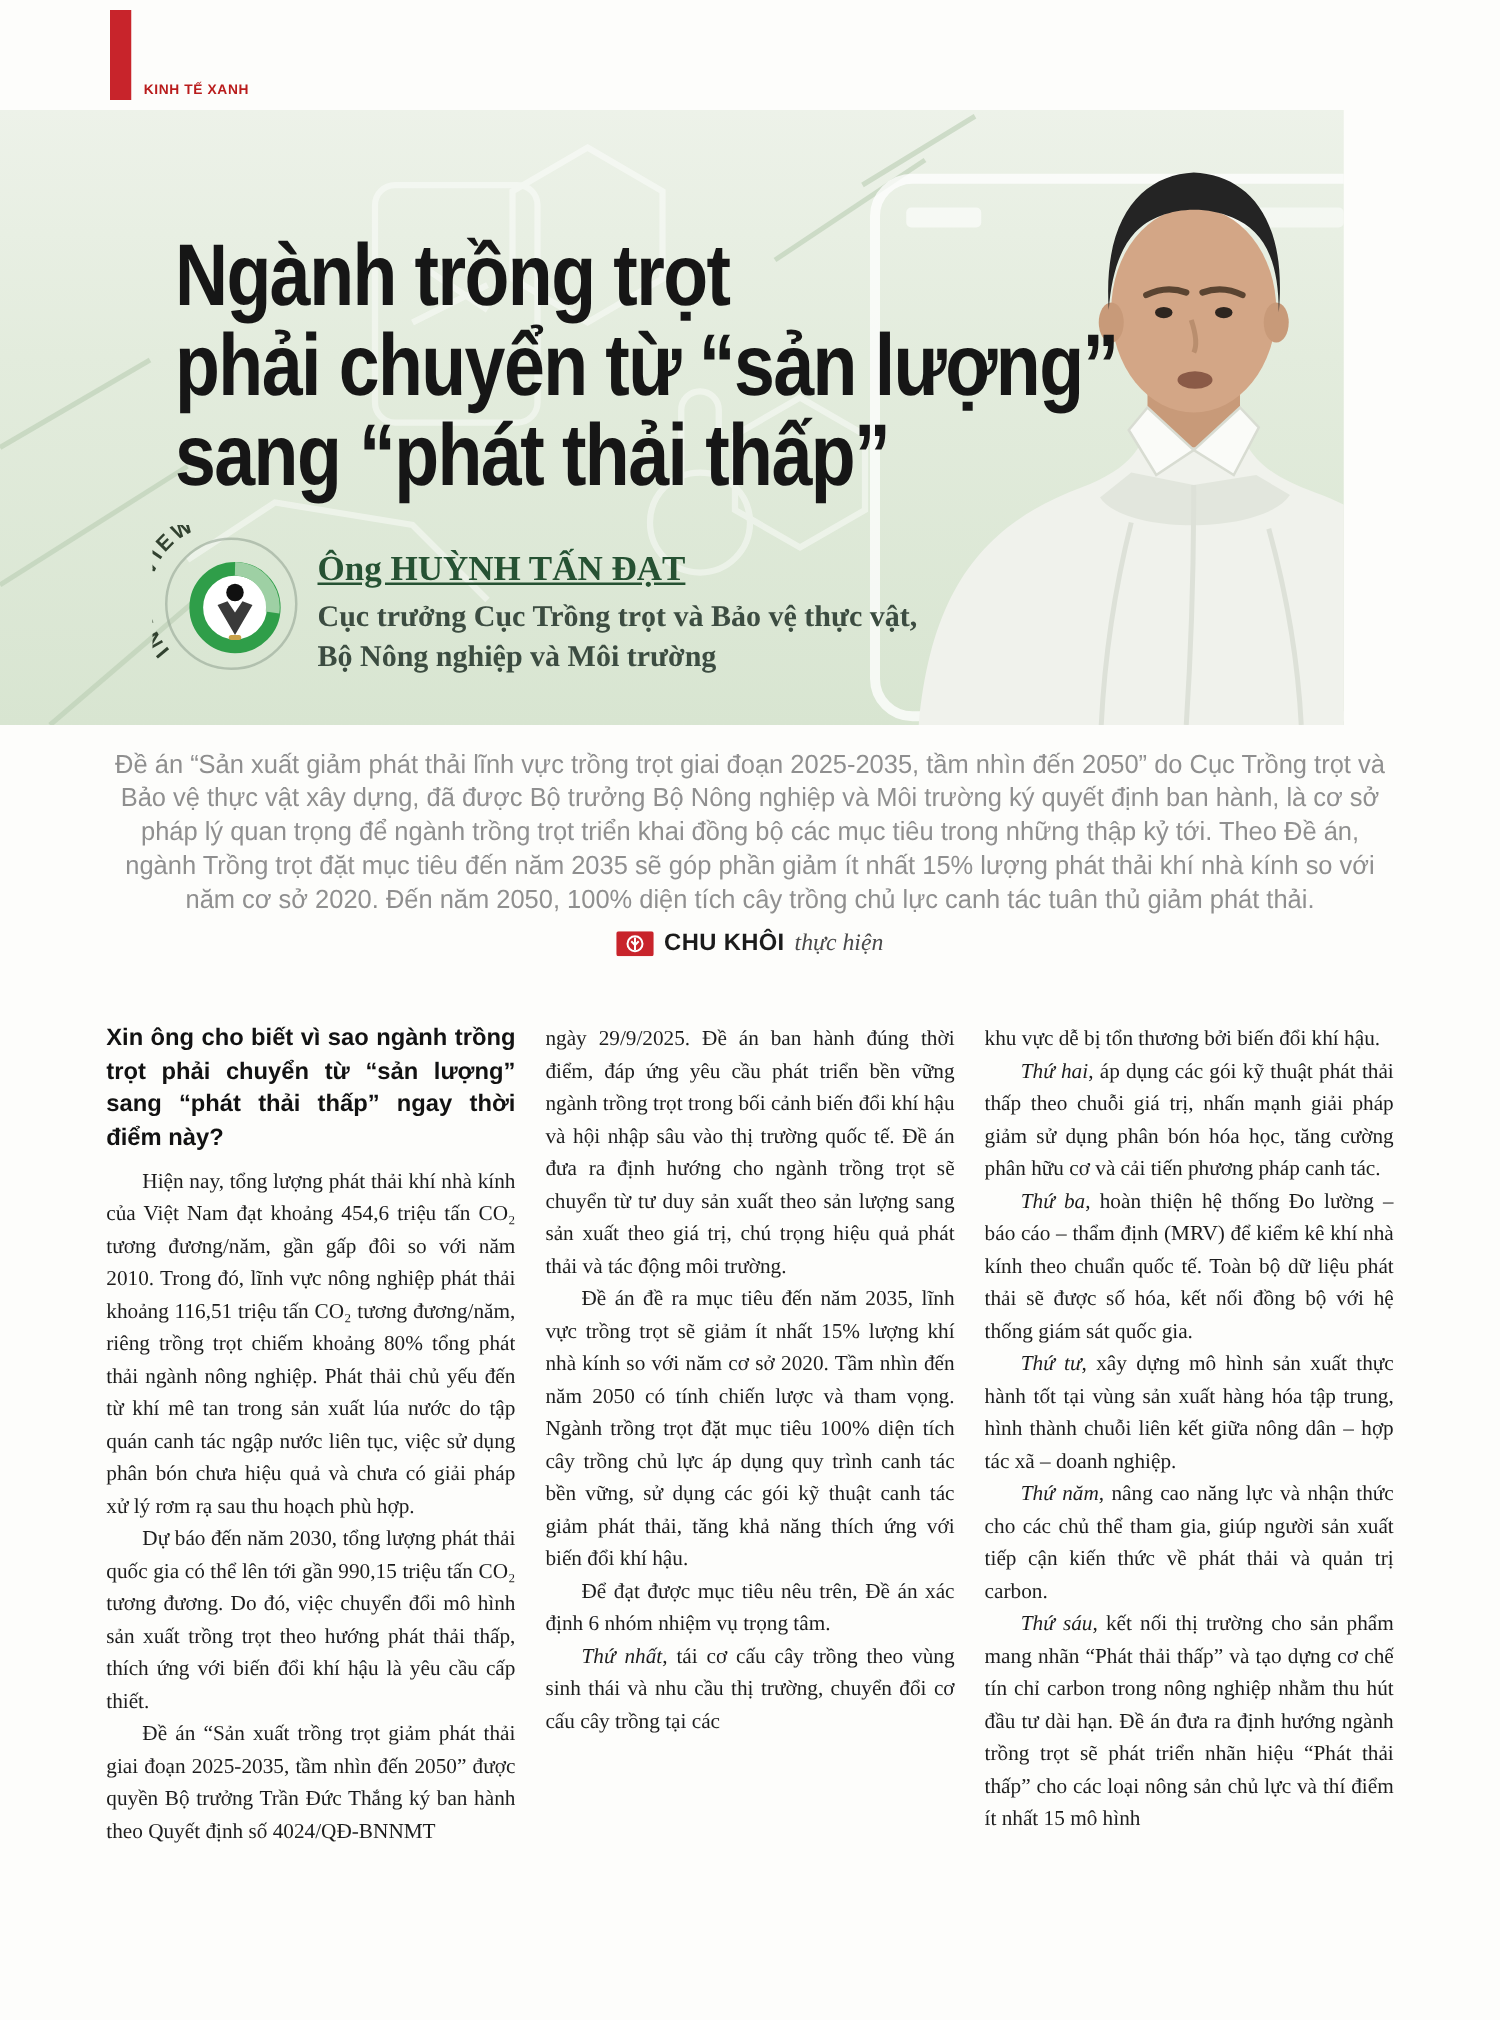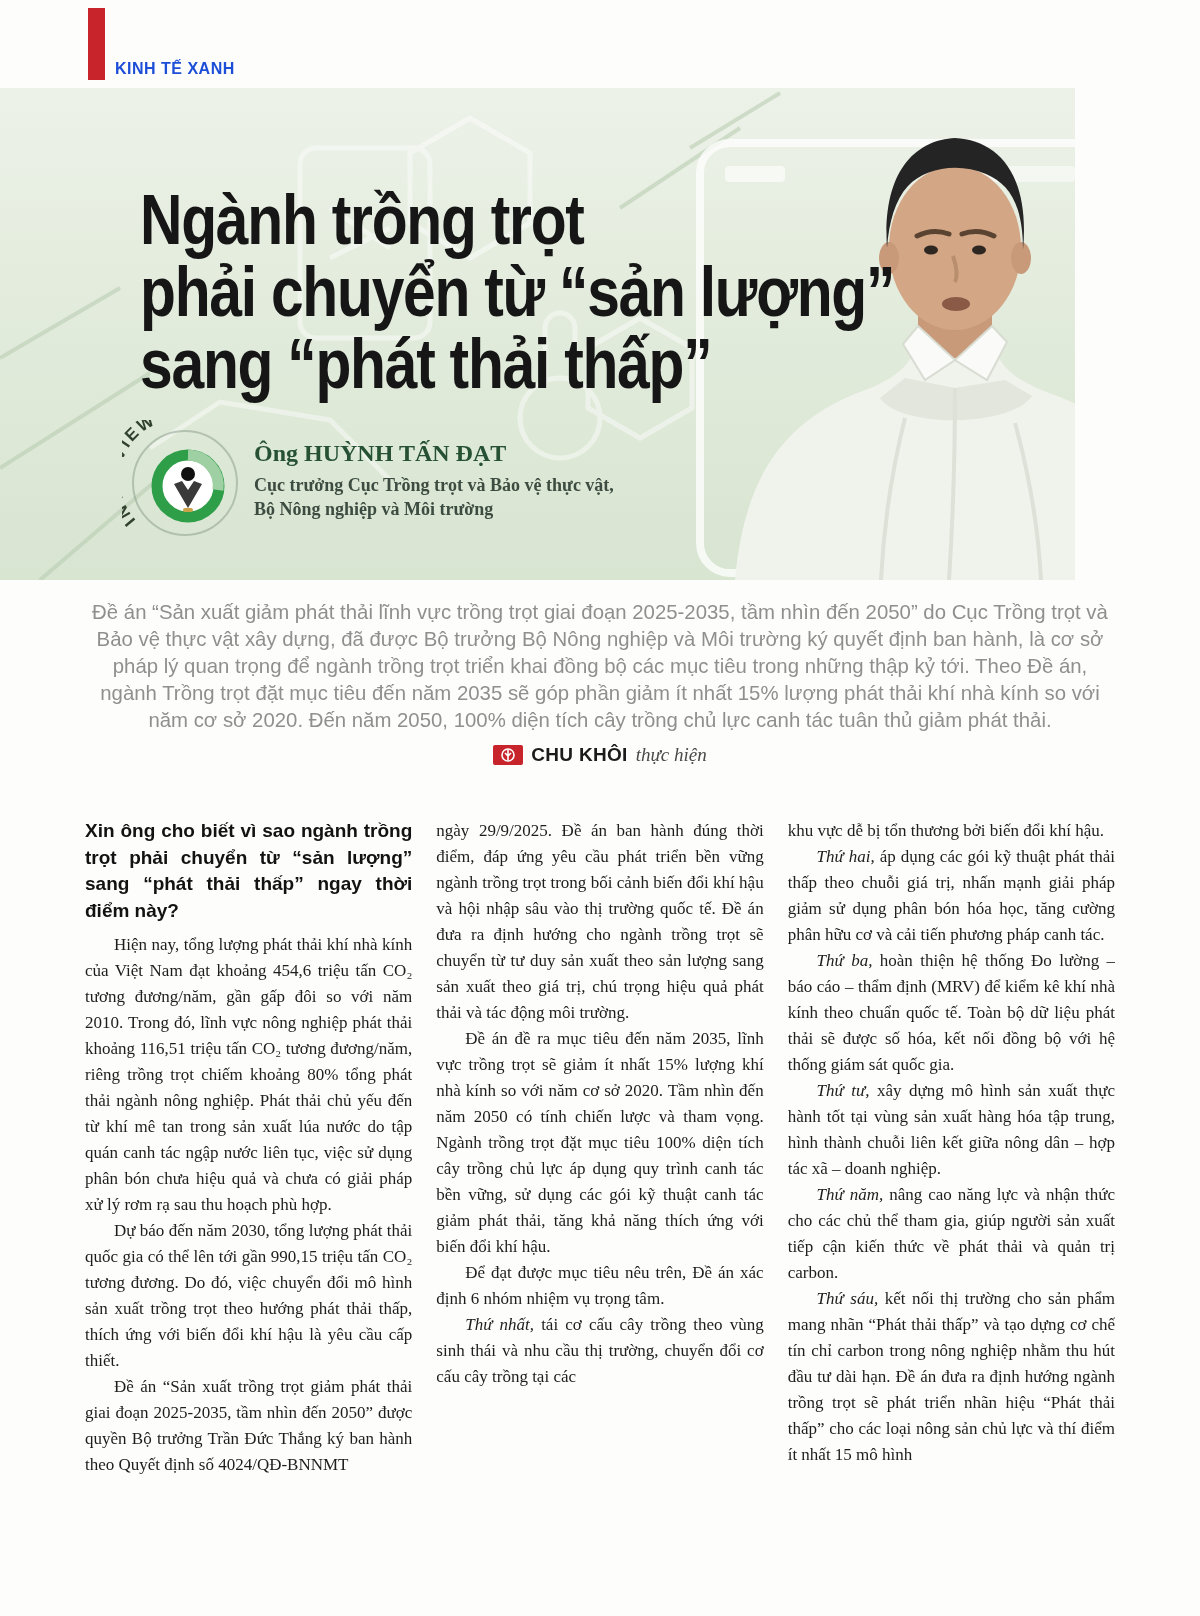--- a/index.html
+++ b/index.html
@@ -3,36 +3,36 @@
 <meta charset="utf-8">
 <style>
   html,body{margin:0;padding:0;}
   body{width:1200px;height:1616px;background:#ffffff;overflow:hidden;
        font-family:"Liberation Sans","DejaVu Sans",sans-serif;}
   .page{position:relative;width:1200px;height:1616px;background:#fdfdfb;overflow:hidden;}
 
   
   .kicker{position:absolute;top:8px;left:88px;display:flex;align-items:flex-end;}
   .kicker-bar{width:17px;height:72px;background:#C8242B;}
-  .kicker-label{margin-left:10px;margin-bottom:2px;font-weight:bold;font-size:16px;
-                letter-spacing:.5px;color:#1d4ed8;}
+  .kicker-label{margin-left:10px;margin-bottom:2px;font-weight:bold;font-size:11px;
+                letter-spacing:.5px;color:#b91c1c;}
 
   
   .hero{position:absolute;top:88px;left:0;width:1075px;height:492px;
         background:linear-gradient(180deg,#edf2e9 0%,#e3ecdd 40%,#d8e5d1 100%);overflow:hidden;}
   .hero-decor{position:absolute;inset:0;}
   .hero-title{position:absolute;left:140px;top:96px;color:#161616;font-weight:bold;
               font-size:70px;line-height:1.03;letter-spacing:-1.5px;
               transform:scaleX(.84);transform-origin:left top;white-space:nowrap;}
   .hero-title span{display:block;}
   .badge{position:absolute;left:122px;top:332px;width:122px;height:122px;}
   .person-id{position:absolute;left:254px;top:352px;
              font-family:"Liberation Serif","DejaVu Serif",serif;}
-  .person-name{font-size:24px;font-weight:bold;color:#265233;margin:0 0 6px 0;}
-  .person-role{font-size:18px;font-weight:bold;color:#3c4c41;line-height:1.35;margin:0;}
+  .person-name{font-size:28px;font-weight:bold;color:#265233;margin:0 0 6px 0;text-decoration:underline;}
+  .person-role{font-size:24px;font-weight:bold;color:#3c4c41;line-height:1.35;margin:0;}
 
   
   .intro{position:absolute;top:598px;left:75px;width:1050px;text-align:center;
          color:#8f8f8f;font-size:21px;line-height:27px;
          transform:scaleX(.97);transform-origin:center top;}
 
   
   .byline{position:absolute;top:744px;left:0;width:1200px;display:flex;
           justify-content:center;align-items:center;gap:8px;}
   .byline-flag{width:30px;height:20px;flex:0 0 auto;}

